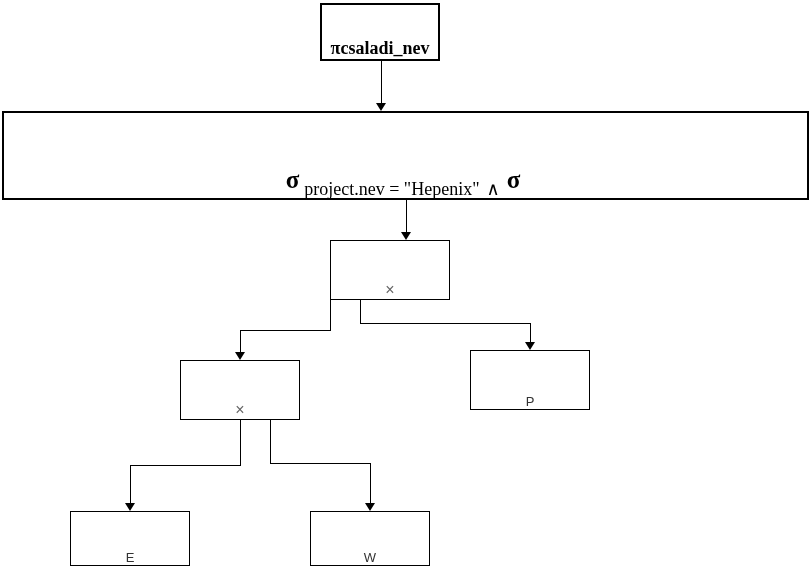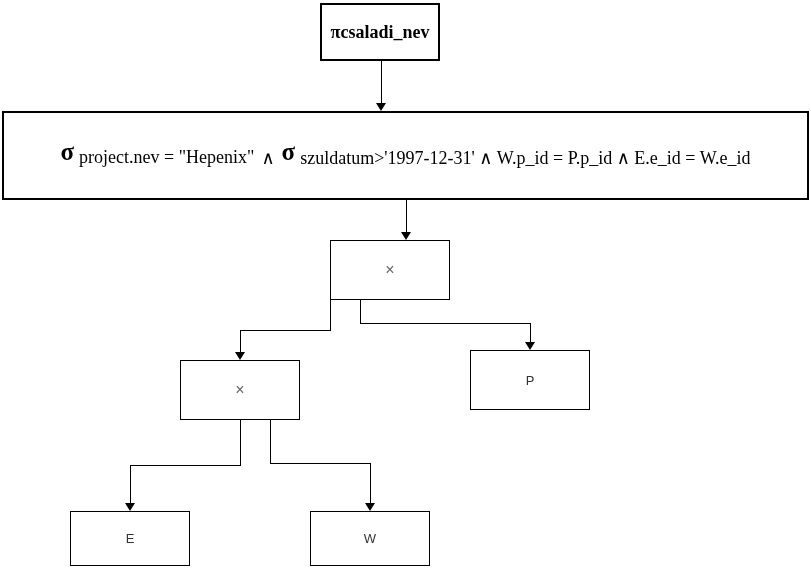--- a/index.html
+++ b/index.html
@@ -2,21 +2,21 @@
 <html><head>
 <meta charset="utf-8">
 <style>
   html,body{margin:0;padding:0;background:#ffffff;}
   .canvas{
     position:relative;width:811px;height:571px;background:#ffffff;
     font-family:"Liberation Sans","DejaVu Sans",sans-serif;overflow:hidden;
   }
   .node{
     position:absolute;background:#ffffff;border:1px solid #000000;
-    box-sizing:border-box;display:flex;align-items:center;justify-content:center;
+    box-sizing:border-box;display:flex;align-items:flex-end;justify-content:center;
   }
   .pi-node{
     left:320px;top:3px;width:120px;height:58px;border-width:2px;
     font-family:"Liberation Serif","DejaVu Serif","DejaVu Sans",serif;
     font-weight:bold;font-size:18px;color:#000000;
   }
   .sel-node{
     left:2px;top:111px;width:807px;height:89px;border-width:2px;
     font-family:"Liberation Serif","DejaVu Serif","DejaVu Sans",serif;
     color:#000000;white-space:nowrap;
@@ -45,21 +45,20 @@
 
   <div class="node pi-node">
     <span>πcsaladi_nev</span>
   </div>
 
   <div class="node sel-node">
     <span class="sel-sigma">σ</span>
     <span class="sel-cond">project.nev = "Hepenix"</span>
     <span class="sel-op">∧</span>
     <span class="sel-sigma">σ</span>
-    <span class="sel-cond">szuldatum&gt;'1997-12-31' ∧ W.p_id = P.p_id ∧ E.e_id = W.e_id</span>
   </div>
 
   <div class="node cross-node cross-top">
     <span>×</span>
   </div>
 
   <div class="node cross-node cross-left">
     <span>×</span>
   </div>
 

